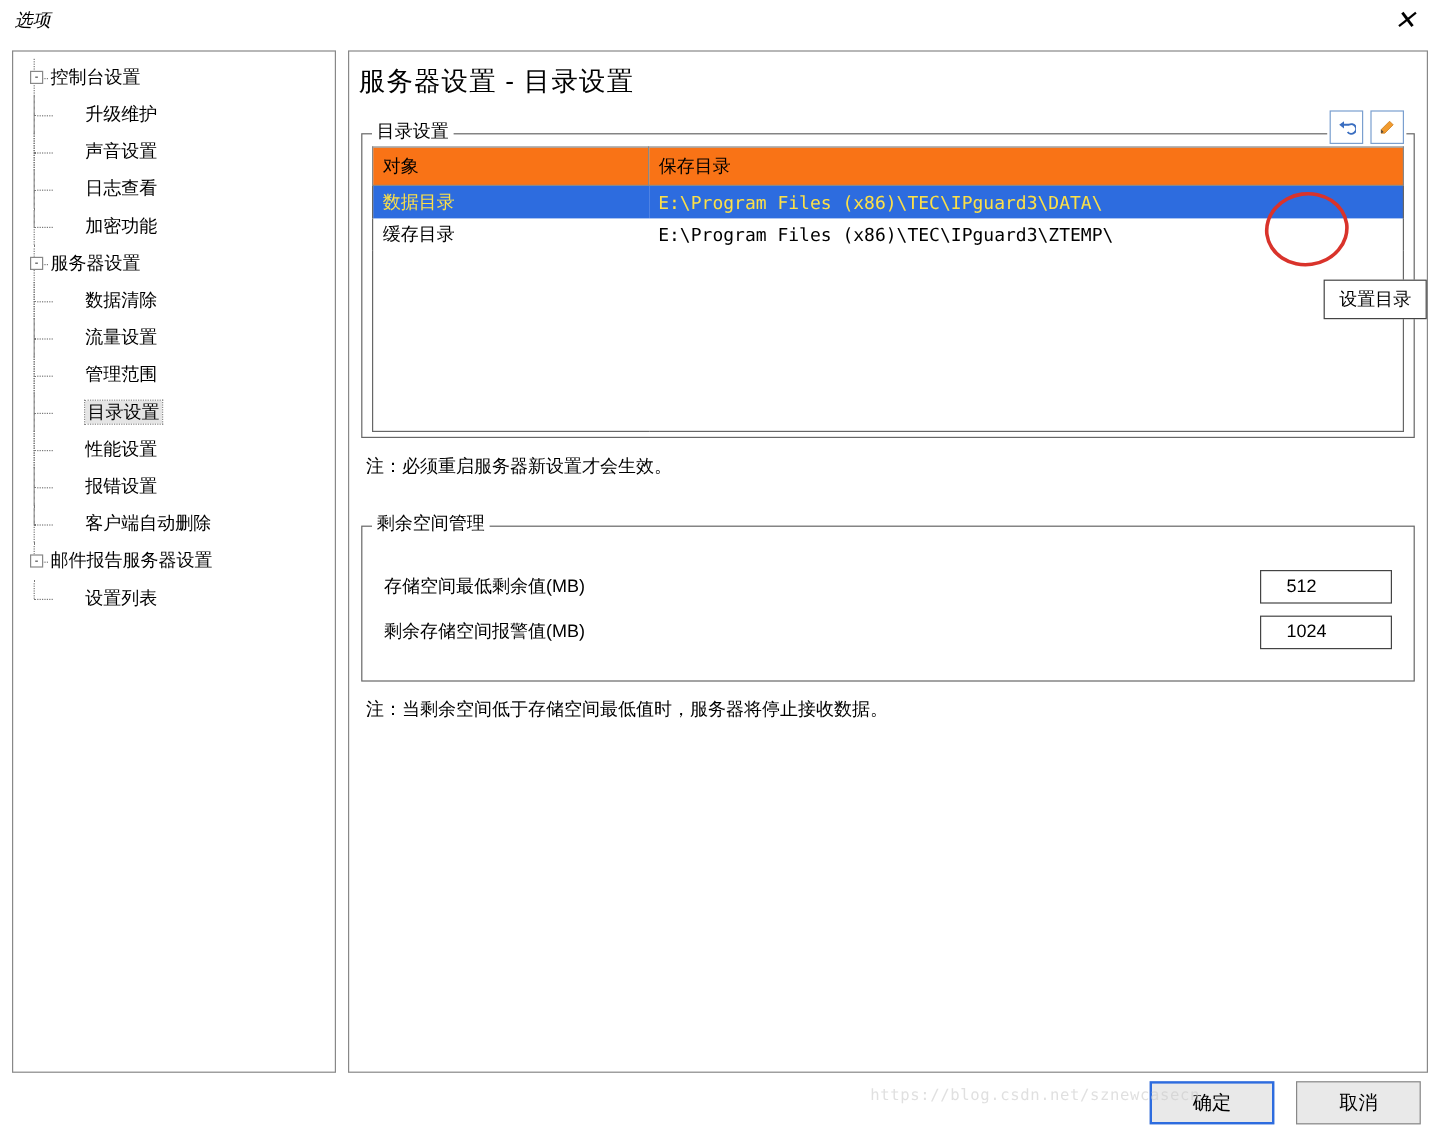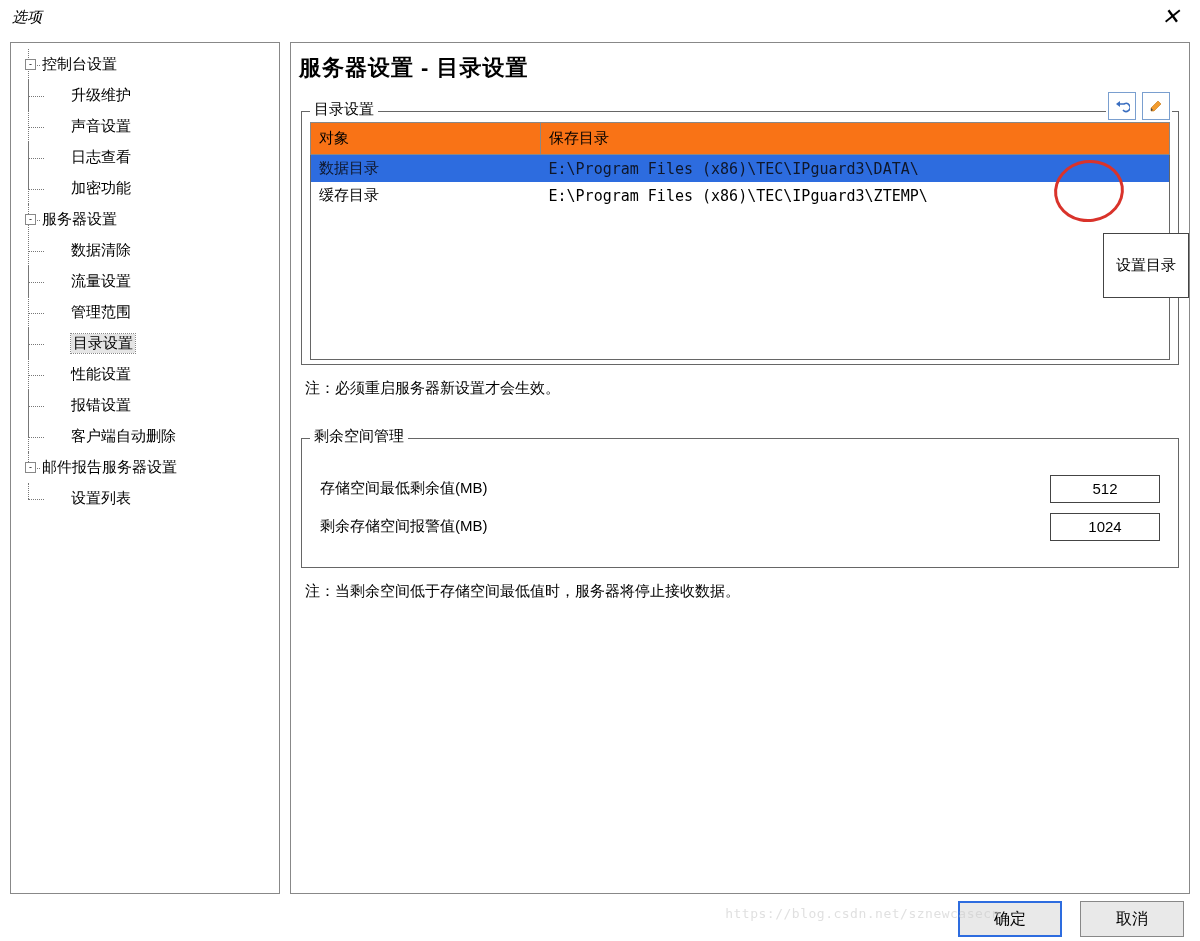--- a/index.html
+++ b/index.html
@@ -89,21 +89,21 @@
     
     .content-panel {
       flex: 1;
       border: 1px solid #888;
       background: #fff;
       padding: 4px 6px;
       position: relative;
     }
     .page-title {
       font-size: 22px;
-      font-weight: bold;
+      font-weight: normal;
       padding: 6px 2px 10px 2px;
       letter-spacing: 1px;
     }
     .group-box {
       border: 1px solid #666;
       position: relative;
       margin: 18px 4px 4px 4px;
       padding: 10px 8px 8px 8px;
     }
     .group-label {
@@ -144,21 +144,21 @@
       pointer-events: none;
       z-index: 5;
       transform: rotate(-8deg);
     }
     .tooltip-box {
       position: absolute;
       top: 190px;
       right: 0px;
       border: 1px solid #444;
       background: #fff;
-      padding: 22px 12px;
+      padding: 6px 12px;
       font-size: 15px;
       z-index: 6;
     }
     .dir-table {
       width: 100%;
       border: 1px solid #666;
       border-collapse: collapse;
       background: #fff;
     }
     .dir-table th {
@@ -168,39 +168,39 @@
       padding: 6px 8px;
       background: #f97316;
     }
     .dir-table td {
       padding: 4px 8px;
       font-family: "SimSun", monospace;
       white-space: nowrap;
     }
     .dir-table tr.selected td {
       background: #2d6cdf;
-      color: #0f172a;
+      color: #fde047;
     }
     .note {
       margin: 14px 6px 0 8px;
       font-size: 15px;
     }
     .space-fields { padding: 16px 10px 8px 10px; }
     .field-row {
       display: flex;
       align-items: center;
       justify-content: space-between;
       margin: 10px 0;
     }
     .field-row input {
       width: 110px;
       height: 28px;
       border: 1px solid #444;
-      text-align: center;
-      padding: 2px 6px;
+      text-align: left;
+      padding: 2px 21px;
       font-family: inherit;
       font-size: 15px;
       margin-left: 44px;
     }
     
     .button-bar {
       position: absolute;
       bottom: 4px;
       right: 16px;
       display: flex;

